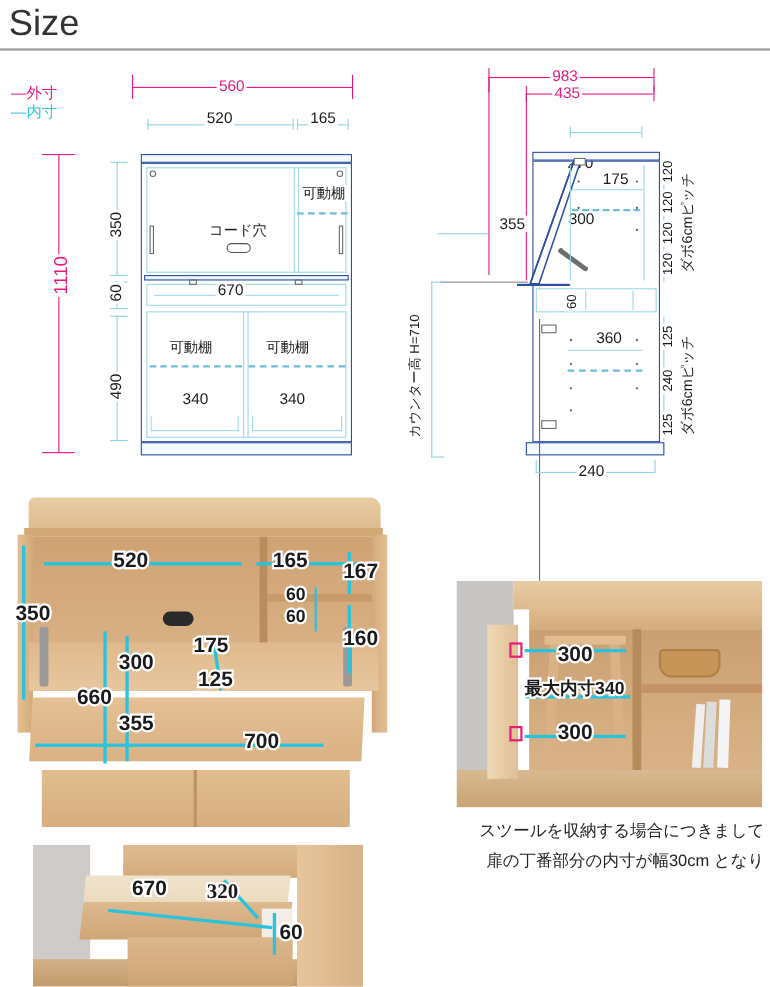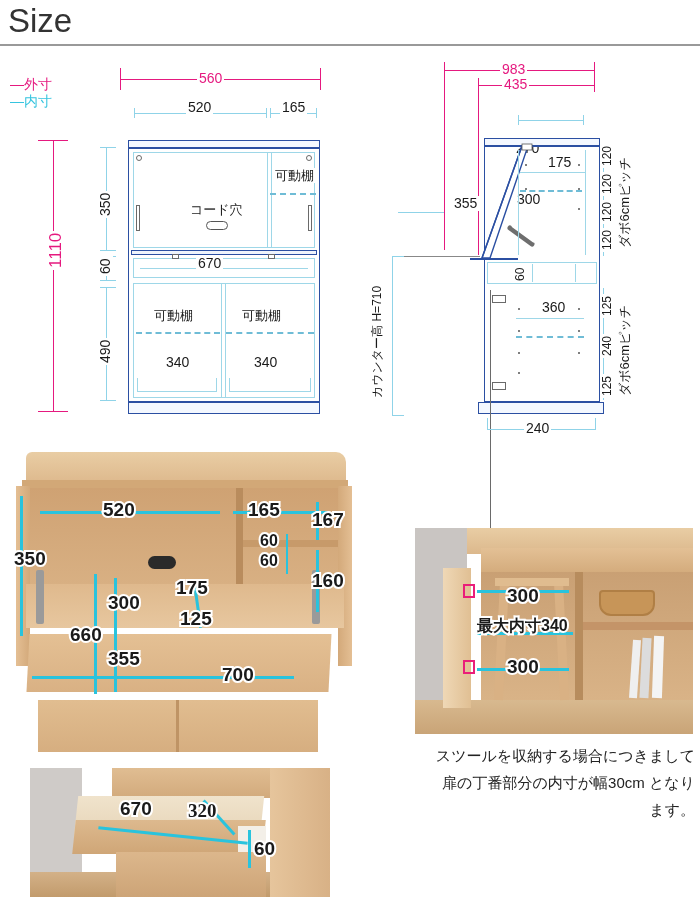--- a/index.html
+++ b/index.html
@@ -354,21 +354,20 @@
     <div class="ph-label" style="left:92px; top:57px;">300</div>
     <div class="arr-line" style="left:62px; top:104px; width:96px; height:3px;"></div>
     <div class="ph-label small" style="left:62px; top:88px;">最大内寸340</div>
     <div class="arr-line" style="left:62px; top:140px; width:92px; height:3px;"></div>
     <div class="ph-label" style="left:92px; top:128px;">300</div>
   </div>
 
   <div class="caption">
     <div>スツールを収納する場合につきまして</div>
     <div>扉の丁番部分の内寸が幅30cm となり</div>
-    <div>ます。</div>
   </div>
 
   <div class="photo" style="left:30px; top:768px; width:300px; height:129px;">
     <div style="position:absolute; left:0; top:0; width:52px; height:110px; background:#cfcbc8;"></div>
     <div style="position:absolute; left:0; top:104px; width:300px; height:25px; background:linear-gradient(180deg,#d3b188,#c29b6c);"></div>
 
     <div style="position:absolute; left:82px; top:0px; width:218px; height:30px; background:linear-gradient(180deg,#e0bd92,#d2aa7c);"></div>
     <div style="position:absolute; left:240px; top:0px; width:60px; height:129px; background:linear-gradient(90deg,#e6c59c,#d8b186);"></div>
 
     <div style="position:absolute; left:46px; top:28px; width:186px; height:42px; background:linear-gradient(180deg,#f0e3cc,#e6d4b6); transform:skewX(-6deg);"></div>

